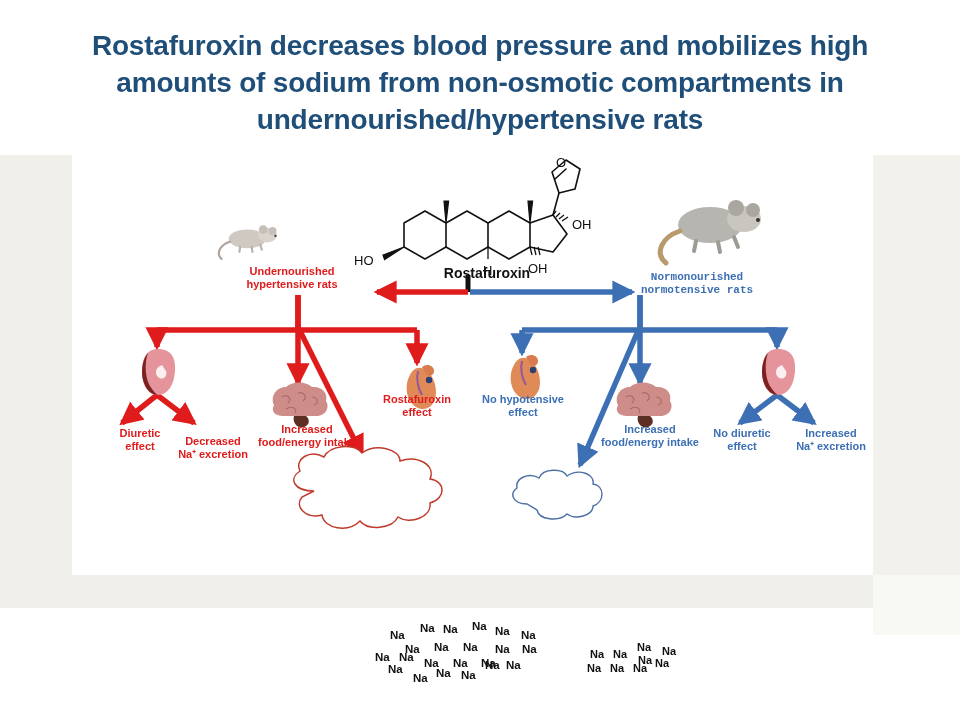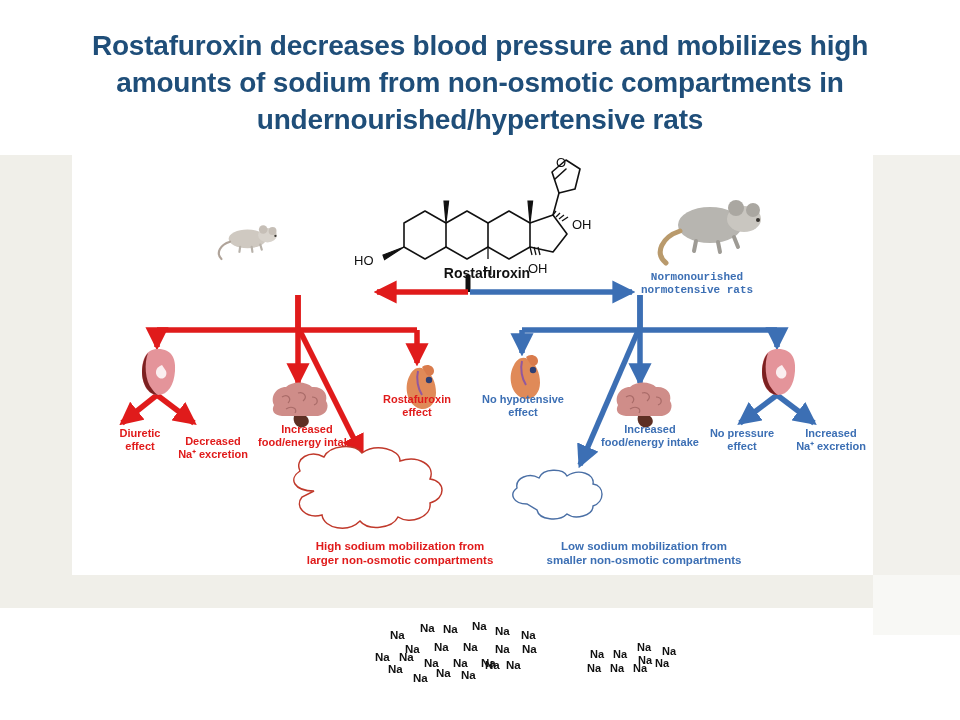--- a/index.html
+++ b/index.html
@@ -131,20 +131,24 @@
           <ellipse cx="42" cy="30" rx="32" ry="18" fill="#b7b5b0"></ellipse>
           <ellipse cx="76" cy="24" rx="17" ry="13" fill="#c9c6c0"></ellipse>
           <circle cx="68" cy="13" r="8" fill="#aaa7a1"></circle>
           <circle cx="85" cy="15" r="7" fill="#aaa7a1"></circle>
           <circle cx="90" cy="25" r="2" fill="#35322e"></circle>
           <path d="M12 36 C-6 42 -14 58 -2 68" stroke="#b99a6c" stroke-width="5" fill="none" stroke-linecap="round"></path>
           <path d="M28 46 L26 56 M50 47 L52 57 M66 42 L70 52" stroke="#9e9b95" stroke-width="4" stroke-linecap="round"></path>
         </g>
       </svg>
 
+      <div class="lbl grp-label red" style="left:140px; top:110px; width:160px;">
+        <div>Undernourished</div>
+        <div>hypertensive rats</div>
+      </div>
 
       <div class="lbl grp-label blue" style="left:540px; top:116px; width:170px;font-family:Liberation Mono, monospace;">
         <div>Normonourished</div>
         <div>normotensive rats</div>
       </div>
 
       <svg class="layer" viewBox="0 0 801 420">
         <defs>
           <marker id="ar-red" viewBox="0 0 10 10" refX="8.5" refY="5" markerWidth="4.2" markerHeight="4.2" orient="auto-start-reverse">
             <path d="M0 0 L10 5 L0 10 z" fill="#e01b1b"></path>
@@ -274,21 +278,21 @@
         <div>No hypotensive</div>
         <div>effect</div>
       </div>
 
       <div class="lbl eff-label blue" style="left:508px; top:268px; width:140px;">
         <div>Increased</div>
         <div>food/energy intake</div>
       </div>
 
       <div class="lbl eff-label blue" style="left:618px; top:272px; width:104px;">
-        <div>No pressure</div>
+        <div>No diuretic</div>
         <div>effect</div>
       </div>
 
       <div class="lbl eff-label blue" style="left:704px; top:272px; width:110px;">
         <div>Increased</div>
         <div>Na⁺ excretion</div>
       </div>
 
       <svg class="layer" viewBox="0 0 801 420">
         <g transform="translate(212,300)" fill="#ffffff" stroke="#c0392b" stroke-width="1.5">
@@ -347,25 +351,17 @@
         <span class="na na-sm" style="left:541px; top:494px;">Na</span>
         <span class="na na-sm" style="left:565px; top:487px;">Na</span>
         <span class="na na-sm" style="left:590px; top:491px;">Na</span>
         <span class="na na-sm" style="left:566px; top:500px;">Na</span>
         <span class="na na-sm" style="left:515px; top:508px;">Na</span>
         <span class="na na-sm" style="left:538px; top:508px;">Na</span>
         <span class="na na-sm" style="left:561px; top:508px;">Na</span>
         <span class="na na-sm" style="left:583px; top:503px;">Na</span>
       </div>
 
-      <div class="lbl cap-label red" style="left:178px; top:385px; width:300px;">
-        <div>High sodium mobilization from</div>
-        <div>larger non-osmotic compartments</div>
-      </div>
-
-      <div class="lbl cap-label blue" style="left:422px; top:385px; width:300px;">
-        <div>Low sodium mobilization from</div>
-        <div>smaller non-osmotic compartments</div>
-      </div>
+
 
     </div>
   </div>
 </div>
 
 </body></html>

